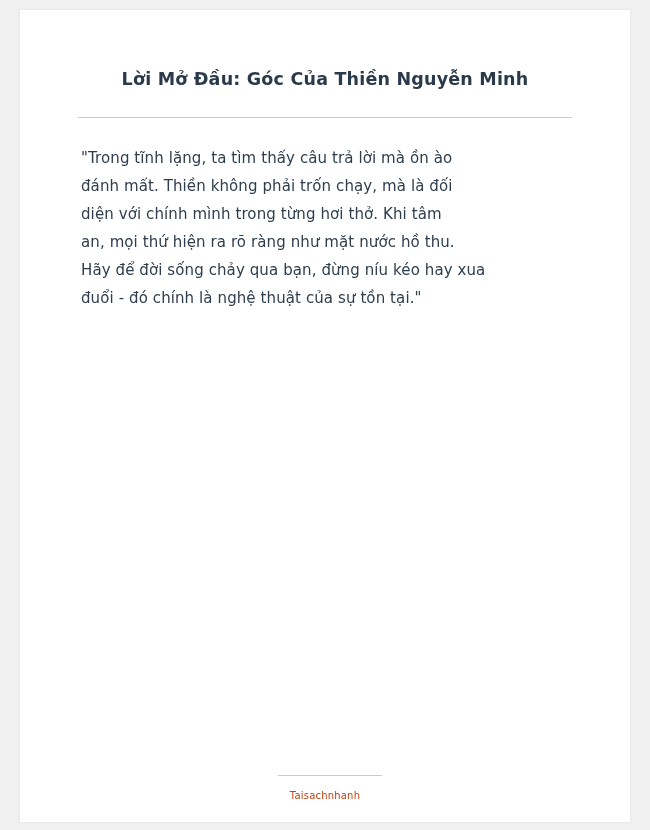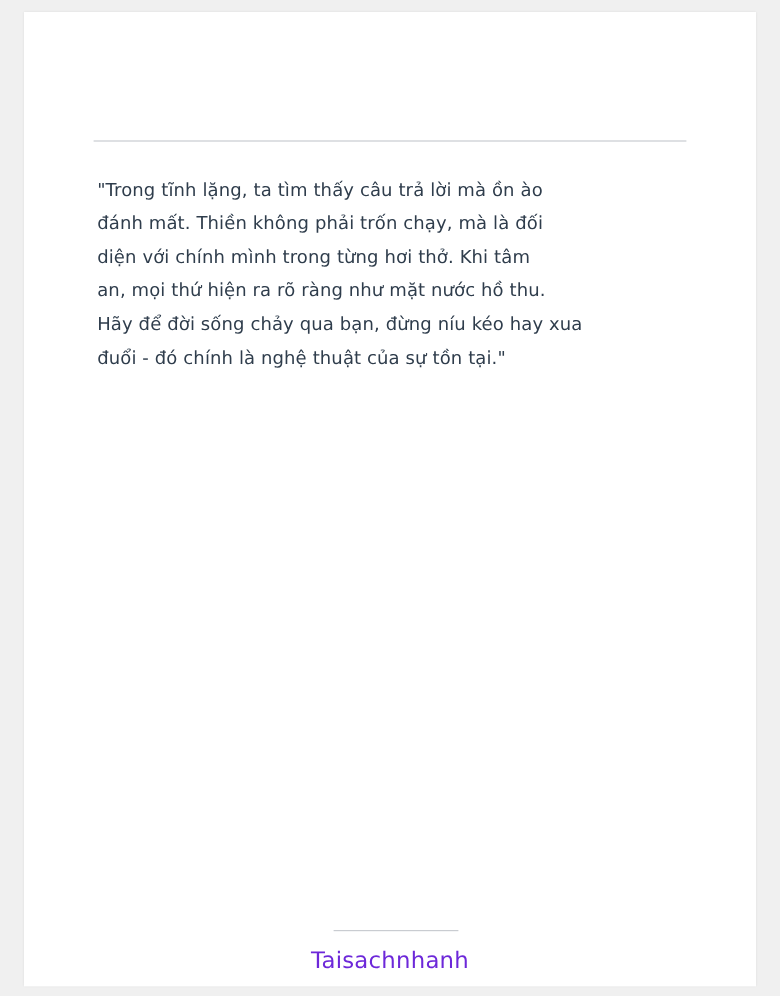--- a/index.html
+++ b/index.html
@@ -78,31 +78,32 @@
     background: #c9ccd1;
   }
 
   .footer-text {
     position: absolute;
     left: 40px;
     top: 780px;
     width: 530px;
     text-align: center;
     font-family: "DejaVu Sans", sans-serif;
-    font-size: 19px;
-    color: #6d28d9;
+    font-size: 10px;
+    color: #c2410c;
     letter-spacing: 0.2px;
   }
 </style>
 </head>
 <body>
 
 <div class="page">
   <div class="page-inner">
 
+    <div class="doc-title">Lời Mở Đầu: Góc Của Thiền Nguyễn Minh</div>
 
     <div class="title-rule"></div>
 
     <div class="body-text">"Trong tĩnh lặng, ta tìm thấy câu trả lời mà ồn ào
 đánh mất. Thiền không phải trốn chạy, mà là đối
 diện với chính mình trong từng hơi thở. Khi tâm
 an, mọi thứ hiện ra rõ ràng như mặt nước hồ thu.
 Hãy để đời sống chảy qua bạn, đừng níu kéo hay xua
 đuổi - đó chính là nghệ thuật của sự tồn tại."</div>
 

